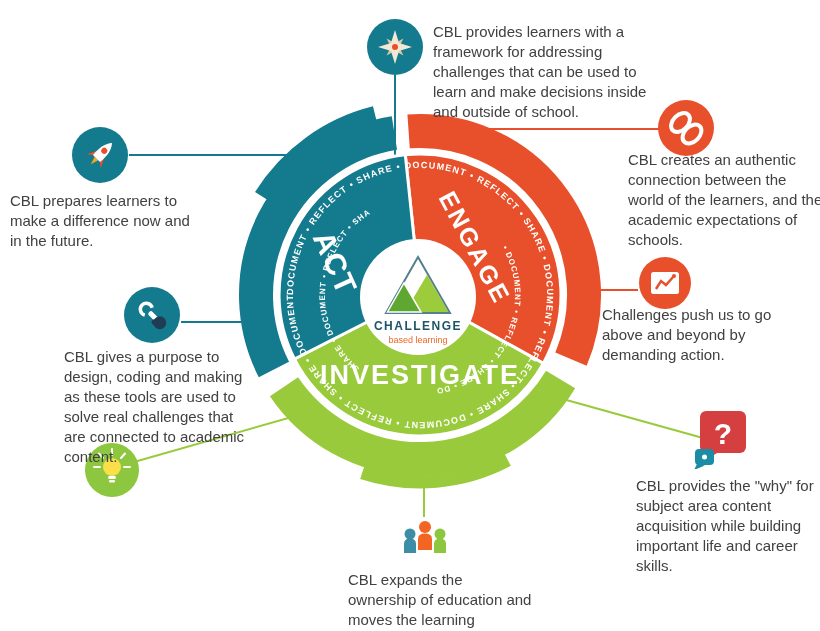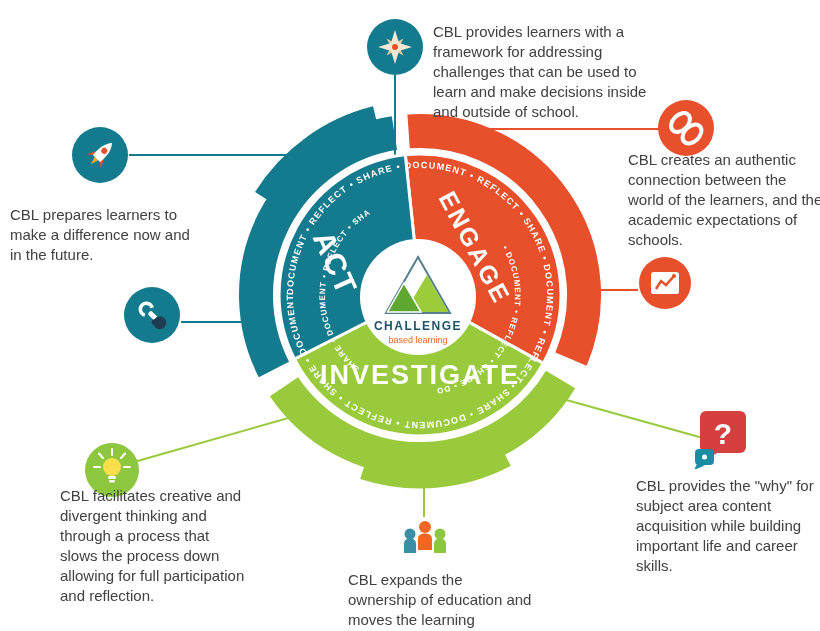--- a/index.html
+++ b/index.html
@@ -154,23 +154,24 @@
         <path d="M 0 -17 C 4.5 -12 6 -5 5 5 L -5 5 C -6 -5 -4.5 -12 0 -17 Z" fill="#ffffff"></path>
         <circle cy="-6" r="3" fill="#e8502c"></circle>
       </g>
     </svg>
   </div>
 
   <div class="callout" style="left:433px;top:22px;width:238px">CBL provides learners with a framework for addressing challenges that can be used to learn and make decisions inside and outside of school.</div>
 
   <div class="callout" style="left:628px;top:150px;width:195px">CBL creates an authentic connection between the world of the learners,  and the academic expectations of schools.</div>
 
+  <div class="callout" style="left:602px;top:305px;width:185px">Challenges push us to go above and beyond by demanding action.</div>
 
   <div class="callout" style="left:636px;top:476px;width:190px">CBL provides the "why" for subject area content acquisition while building important life and career skills.</div>
 
   <div class="callout" style="left:348px;top:570px;width:185px">CBL expands the ownership of education and moves the learning experience beyond the four walls of the classroom.</div>
 
-  <div class="callout" style="left:60px;top:486px;width:190px">CBL facilitates creative and divergent thinking and through a process that slows the process down allowing for full participation and reflection.</div>
 
+  <div class="callout" style="left:64px;top:347px;width:190px">CBL gives a purpose to design, coding and making as these tools are used to solve real challenges that are connected to academic content.</div>
 
-  <div class="callout" style="left:10px;top:205px;width:190px">CBL prepares learners to make a difference now and in the future.</div>
+  <div class="callout" style="left:10px;top:191px;width:190px">CBL prepares learners to make a difference now and in the future.</div>
 
 </div>
 
 </body></html>

